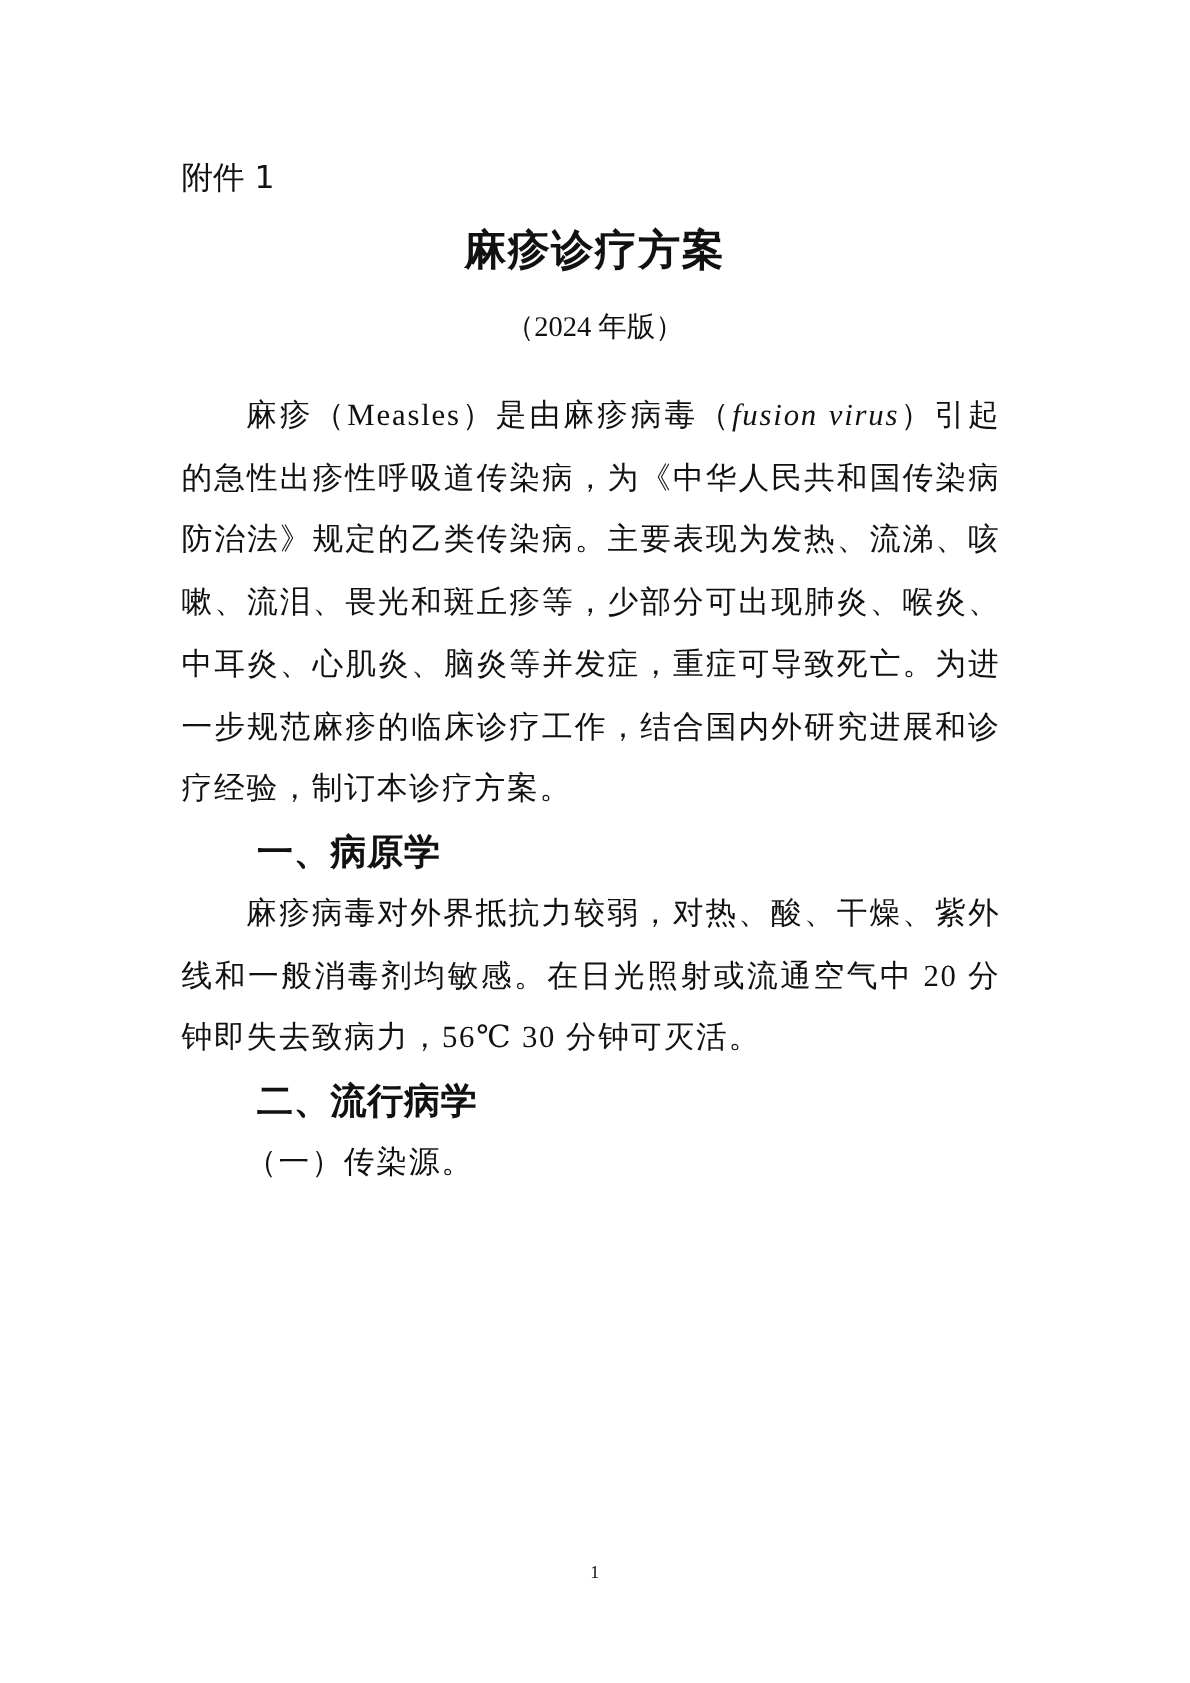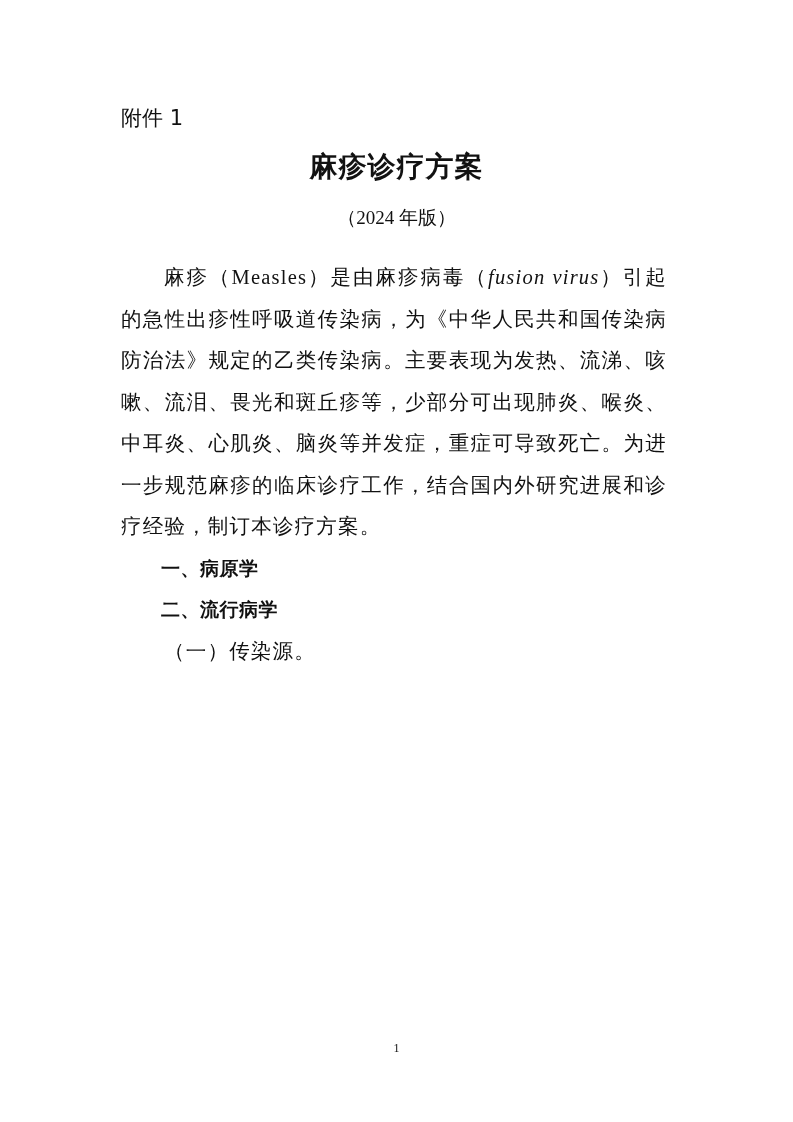--- a/index.html
+++ b/index.html
@@ -3,36 +3,37 @@
 <meta charset="utf-8">
 <style>
   html, body { margin:0; padding:0; background:#ffffff; }
   body { width:793px; height:1122px; position:relative; overflow:hidden; color:#111; }
   .page { position:absolute; left:0; top:0; width:793px; height:1122px; }
   .attach { position:absolute; left:121px; top:104px; font-family:"DejaVu Sans", sans-serif; font-size:21px; color:#111; }
   .title { position:absolute; left:0; width:793px; top:148px; text-align:center; font-family:"DejaVu Sans", sans-serif; font-weight:bold; font-size:28px; letter-spacing:1px; }
   .edition { position:absolute; left:0; width:793px; top:205px; text-align:center; font-family:"Liberation Serif", serif; font-size:19px; }
   .body { position:absolute; left:121px; top:257px; width:546px; font-family:"Liberation Serif", "DejaVu Serif", serif; font-size:20.5px; line-height:41.5px; text-align:justify; text-justify:inter-character; letter-spacing:1.2px; }
   .body p { margin:0; text-indent:2.1em; }
-  .body .h { font-family:"DejaVu Sans", sans-serif; font-weight:bold; font-size:19px; text-indent:2.1em; margin:0; letter-spacing:0.5px; }
+  .body .h { font-family:"DejaVu Sans", sans-serif; font-weight:bold; font-size:24px; text-indent:2.1em; margin:0; letter-spacing:0.5px; }
   .body .sub { text-indent:2.1em; margin:0; }
   .pageno { position:absolute; left:0; width:793px; top:1041px; text-align:center; font-family:"Liberation Serif", serif; font-size:12px; }
   em { font-style:italic; }
 </style>
 </head>
 <body>
 
 <div class="page">
   <div class="attach">附件 1</div>
   <div class="title">麻疹诊疗方案</div>
   <div class="edition">（2024 年版）</div>
 
   <div class="body">
     <p><span>麻疹（Measles）是由麻疹病毒（</span><em>fusion virus</em><span>）引起的急性出疹性呼吸道传染病，为《中华人民共和国传染病防治法》规定的乙类传染病。主要表现为发热、流涕、咳嗽、流泪、畏光和斑丘疹等，少部分可出现肺炎、喉炎、中耳炎、心肌炎、脑炎等并发症，重症可导致死亡。为进一步规范麻疹的临床诊疗工作，结合国内外研究进展和诊疗经验，制订本诊疗方案。</span></p>
 
     <div class="h">一、病原学</div>
+    <p>麻疹病毒对外界抵抗力较弱，对热、酸、干燥、紫外线和一般消毒剂均敏感。在日光照射或流通空气中 20 分钟即失去致病力，56℃ 30 分钟可灭活。</p>
 
     <div class="h">二、流行病学</div>
     <p class="sub">（一）传染源。</p>
   </div>
 
   <div class="pageno">1</div>
 </div>
 
 </body></html>

